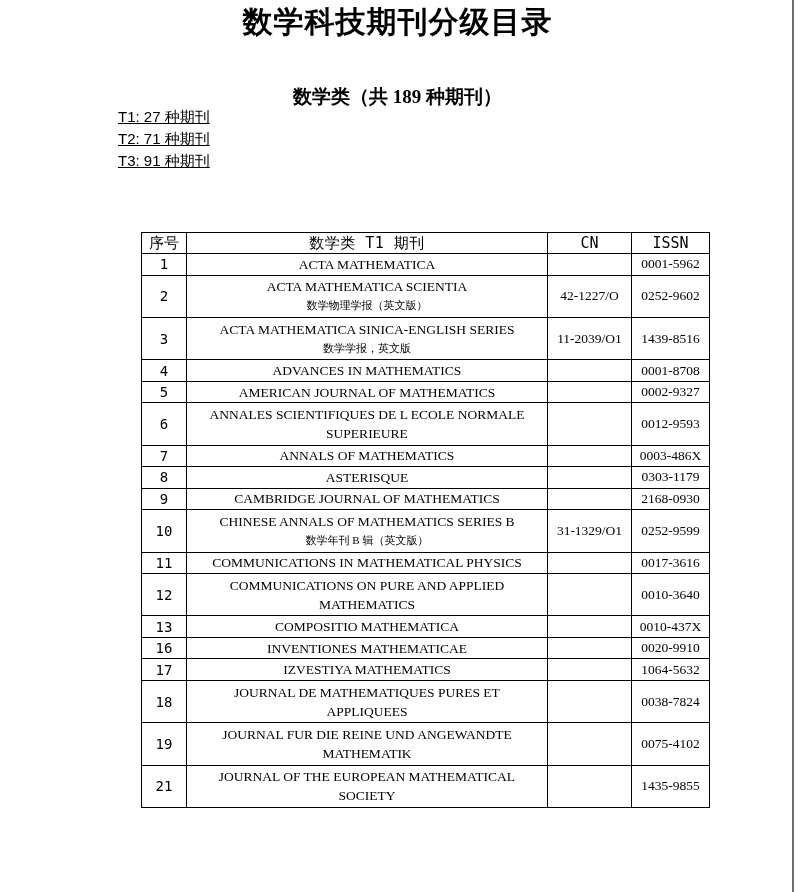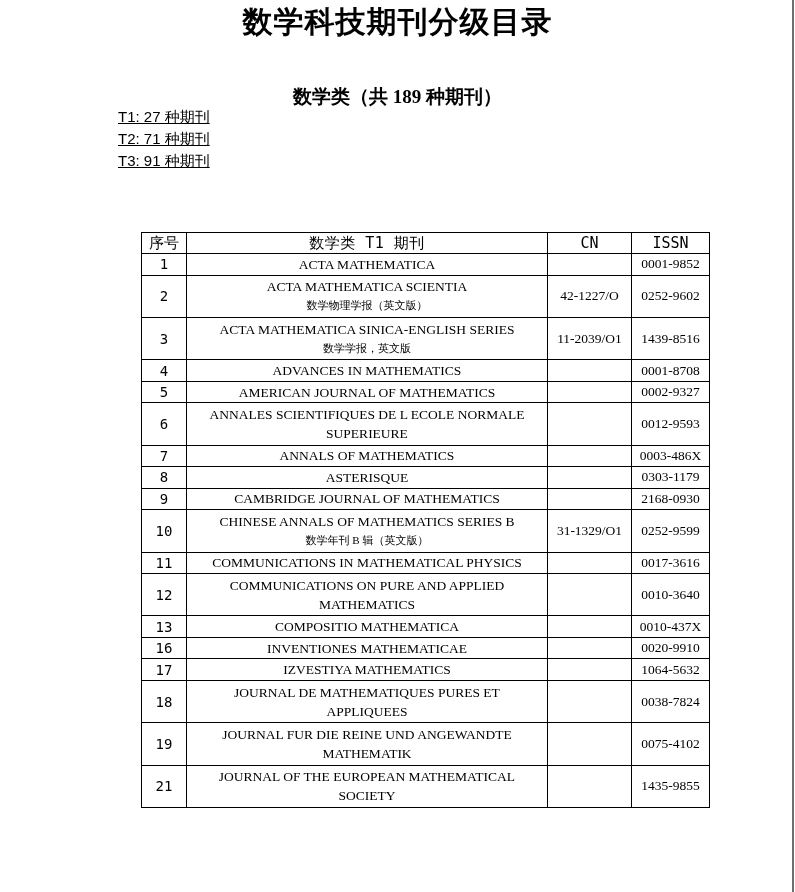--- a/index.html
+++ b/index.html
@@ -123,21 +123,21 @@
         <th>ISSN</th>
       </tr>
     </thead>
     <tbody>
         <tr class="h1">
           <td class="no">1</td>
           <td class="name">
             <div class="line">ACTA MATHEMATICA</div>
           </td>
           <td class="cn"></td>
-          <td class="issn">0001-9852</td>
+          <td class="issn">0001-5962</td>
         </tr>
         <tr class="h2">
           <td class="no">2</td>
           <td class="name">
             <div class="line">ACTA MATHEMATICA SCIENTIA</div>
             <div class="line cn-line">数学物理学报（英文版）</div>
           </td>
           <td class="cn">42-1227/O</td>
           <td class="issn">0252-9602</td>
         </tr>

